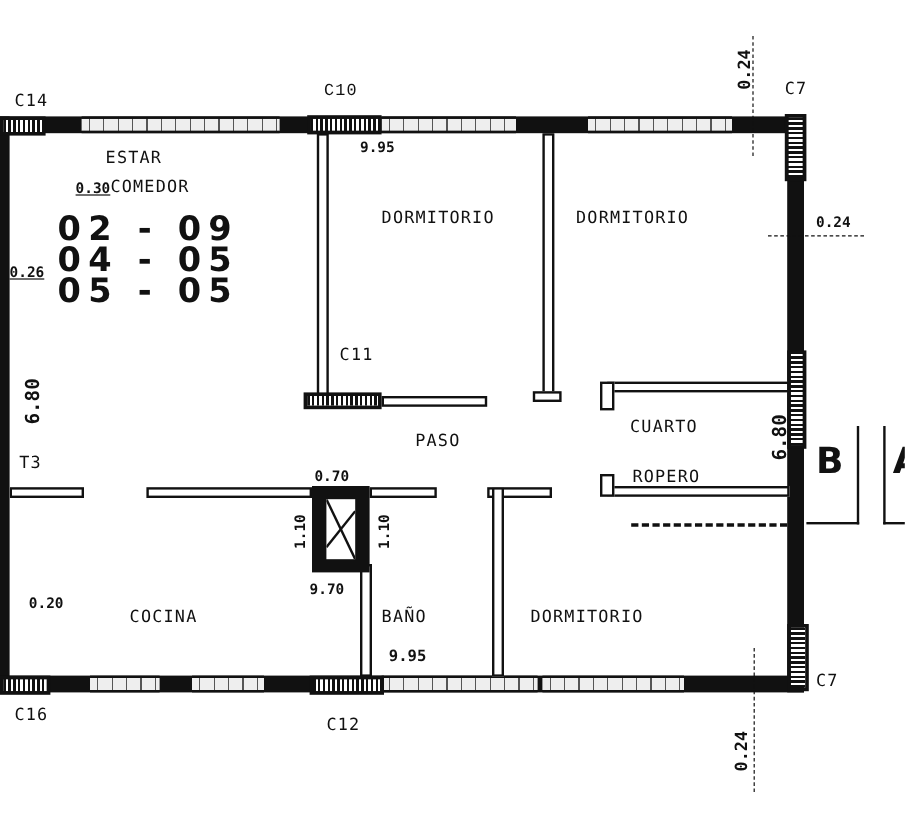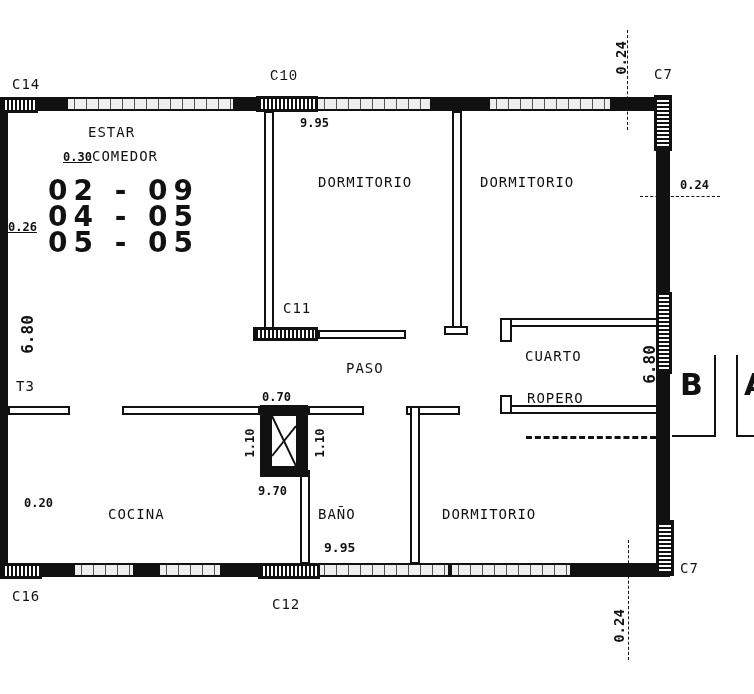--- a/index.html
+++ b/index.html
@@ -72,21 +72,21 @@
 <div class="col-v" style="left:654px;top:95px;width:18px;height:56px;"></div>
 <div class="col-h" style="left:253px;top:327px;width:65px;height:14px;"></div>
 <div class="col-v" style="left:656px;top:292px;width:16px;height:82px;"></div>
 <div class="col-h" style="left:0;top:563px;width:42px;height:16px;"></div>
 <div class="col-h" style="left:258px;top:563px;width:62px;height:16px;"></div>
 <div class="col-v" style="left:656px;top:520px;width:18px;height:56px;"></div>
 
 <div class="lbl" style="left:12px;top:76px;">C14</div>
 <div class="lbl" style="left:270px;top:68px;font-family:Liberation Mono, monospace;">C10</div>
 <div class="lbl" style="left:654px;top:66px;">C7</div>
-<div class="lbl" style="left:283px;top:300px;">C11</div>
+<div class="lbl" style="left:283px;top:288px;">C11</div>
 <div class="lbl" style="left:16px;top:378px;">T3</div>
 <div class="lbl" style="left:12px;top:588px;text-align:right;">C16</div>
 <div class="lbl" style="left:272px;top:596px;">C12</div>
 <div class="lbl" style="left:680px;top:560px;">C7</div>
 
 <div class="lbl" style="left:88px;top:124px;">ESTAR</div>
 <div class="lbl" style="left:92px;top:148px;text-align:center;">COMEDOR</div>
 <div class="lbl" style="left:318px;top:174px;">DORMITORIO</div>
 <div class="lbl" style="left:480px;top:174px;">DORMITORIO</div>
 <div class="lbl" style="left:346px;top:360px;">PASO</div>

